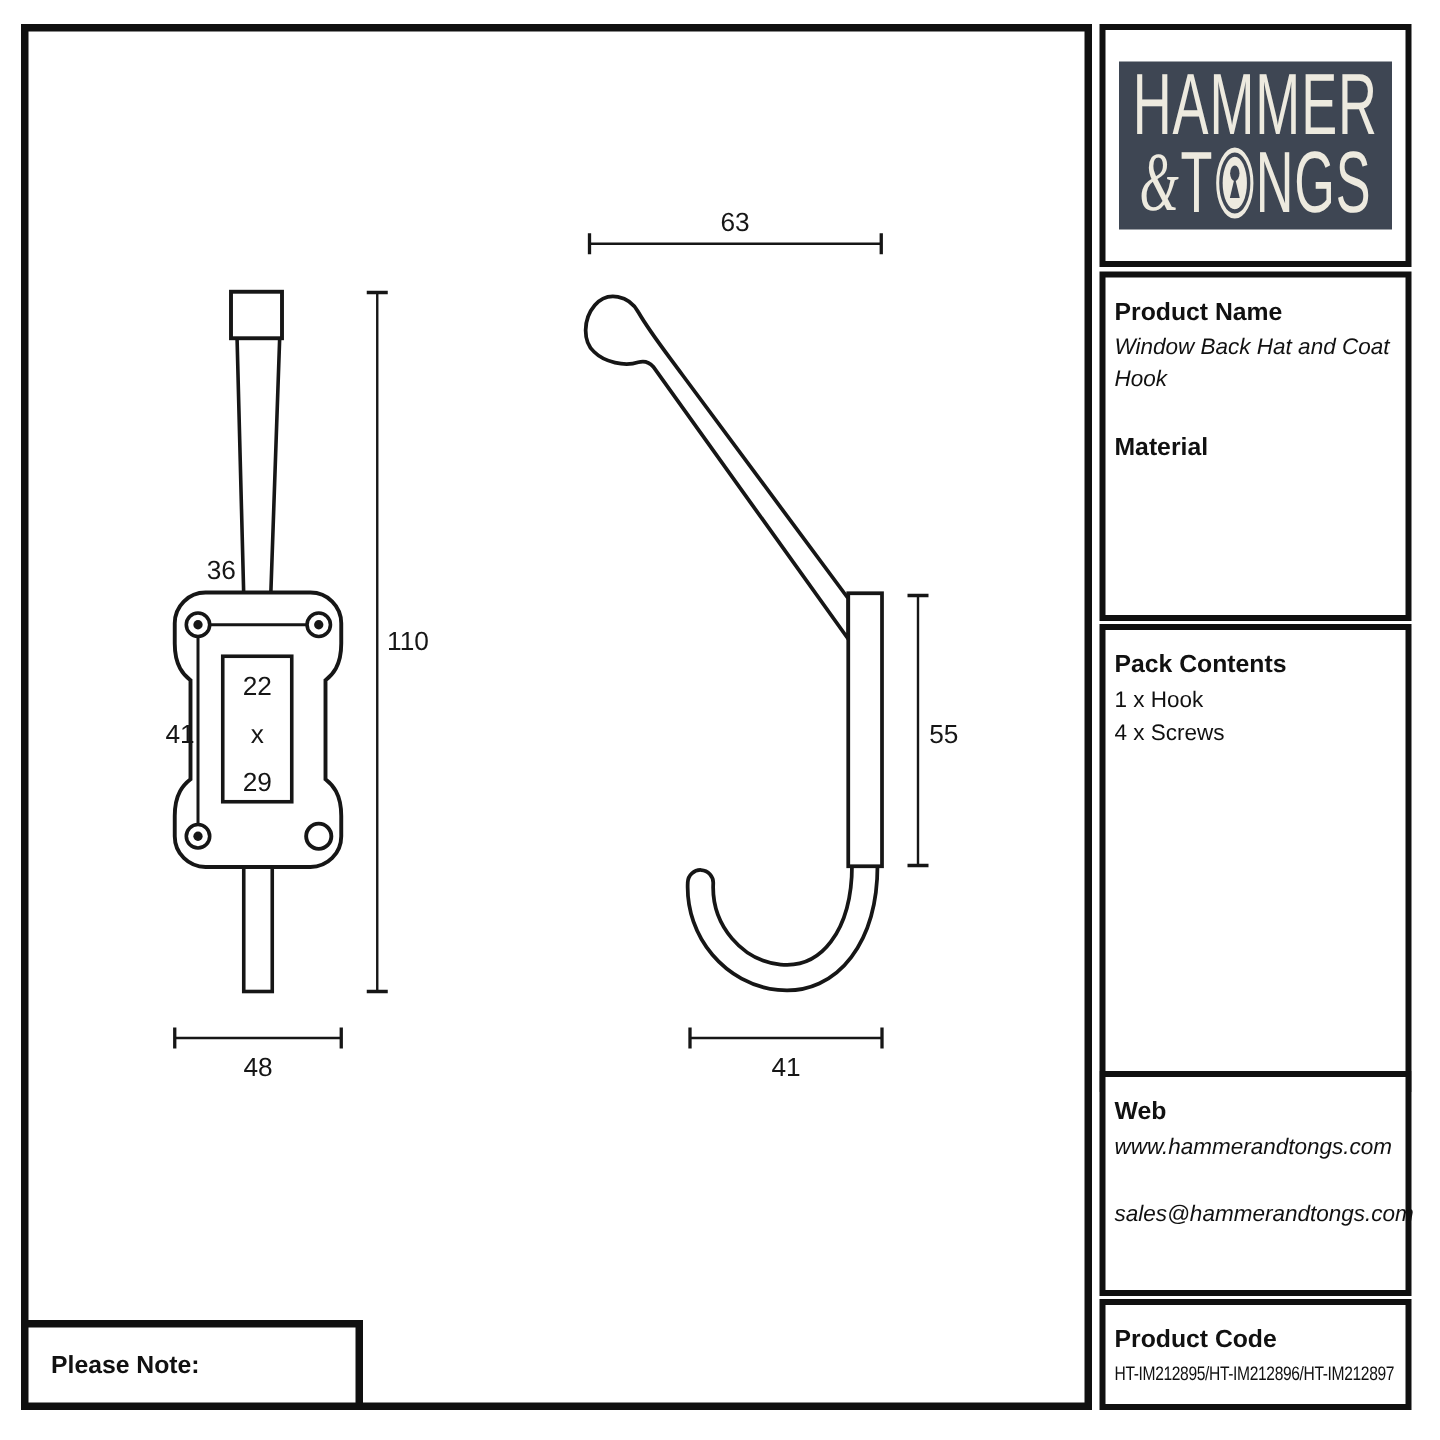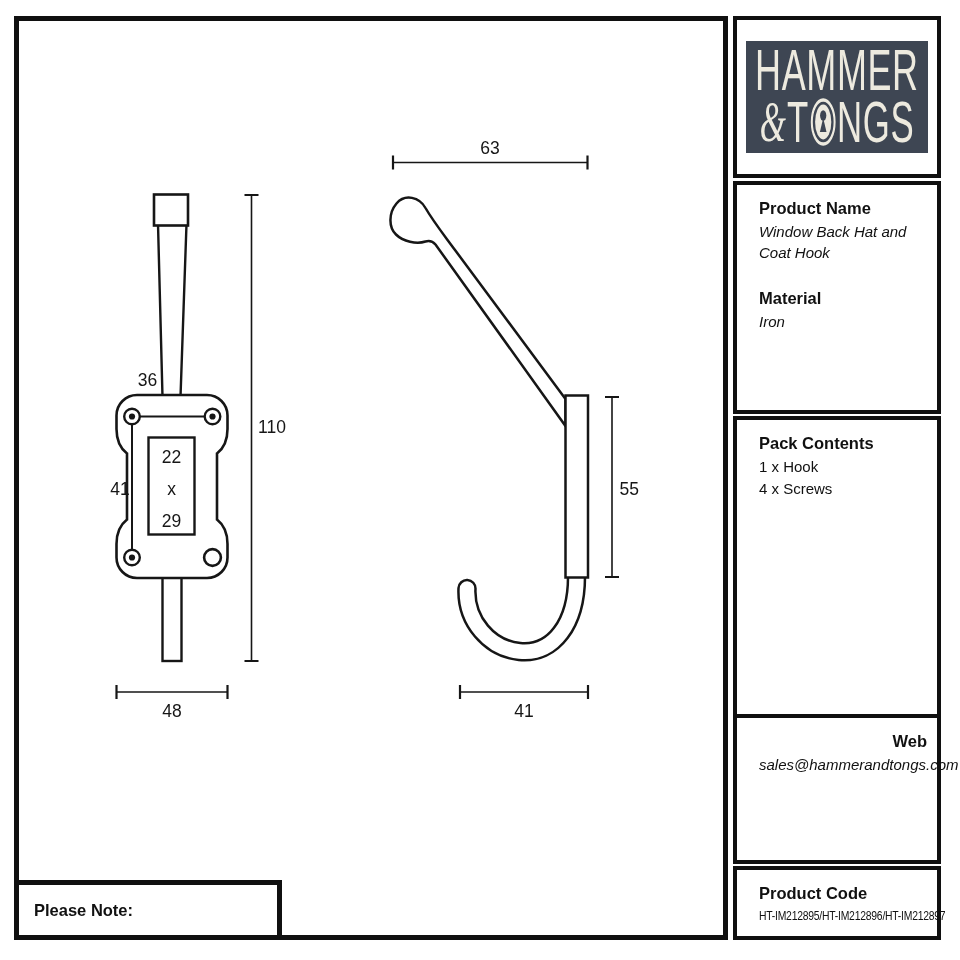--- a/index.html
+++ b/index.html
@@ -1,35 +1,35 @@
 <!DOCTYPE html>
 <html><head>
 <meta charset="utf-8">
 <style>
   html,body{margin:0;padding:0;background:#fff;}
   body{width:960px;height:960px;position:relative;font-family:"Liberation Sans",sans-serif;color:#111;}
   .main-box{position:absolute;left:14px;top:16px;width:714px;height:924px;border:5px solid #101010;box-sizing:border-box;background:#fff;}
   .drawing-svg{position:absolute;left:14px;top:16px;width:714px;height:924px;}
-  .note-box{position:absolute;left:14px;top:880px;width:268px;height:60px;border:5px solid #101010;box-sizing:border-box;background:#fff;z-index:3;display:flex;align-items:center;padding-left:15px;font-size:16.5px;}
+  .note-box{position:absolute;left:14px;top:880px;width:228px;height:60px;border:5px solid #101010;box-sizing:border-box;background:#fff;z-index:3;display:flex;align-items:center;padding-left:15px;font-size:16.5px;}
   .note-box b{font-weight:bold;}
   .note-box .nt{margin-left:5px;}
 
   .box{position:absolute;left:733px;width:208px;border:4px solid #101010;box-sizing:border-box;background:#fff;}
   .logo-box{top:16px;height:162px;display:flex;align-items:center;justify-content:center;}
   .logo-rect{width:182px;height:112px;background:#3e4653;display:flex;flex-direction:column;align-items:center;justify-content:center;overflow:hidden;}
   .logo-l1{color:#edeadf;font-size:58px;line-height:44px;transform:scaleX(0.62);transform-origin:center;white-space:nowrap;letter-spacing:1px;}
   .logo-l2{width:280px;transform:scaleX(0.60);transform-origin:center;display:flex;align-items:center;justify-content:center;color:#edeadf;margin-top:5px;}
   .logo-l2 .lt{font-size:58px;line-height:48px;letter-spacing:1px;}
   .logo-amp{font-family:"Liberation Serif",serif;font-style:italic;font-size:56px;line-height:48px;margin-right:2px;}
   .keyhole{margin:0 1px 0 2px;}
 
-  .panel{padding:12px 10px 0 22px;}
+  .panel{padding:12px 10px 0 6px;}
   .p-product{top:181px;height:233px;}
   .p-pack{top:416px;height:312px;}
-  .p-web{top:714px;height:150px;text-align:right;}
+  .p-web{top:714px;height:150px;}
   .p-code{top:866px;height:74px;}
   .h{font-weight:bold;font-size:16.5px;line-height:22px;margin-bottom:2px;}
   .v{font-size:15px;line-height:21px;margin-bottom:24px;font-style:italic;}
   .li{font-size:15px;line-height:22px;}
   .vcode{font-size:13px;line-height:20px;white-space:nowrap;transform:scaleX(0.80);transform-origin:left center;letter-spacing:-0.3px;}
 
   .dimtxt{font-size:17.5px;fill:#161616;}
 </style>
 </head>
 <body>
@@ -114,31 +114,31 @@
       </svg>
       <span class="lt">NGS</span>
     </div>
   </div>
 </div>
 
 <div class="box panel p-product">
   <div class="h">Product Name</div>
   <div class="v">Window Back Hat and Coat Hook</div>
   <div class="h">Material</div>
-  <div class="v">Iron</div>
 </div>
 
 <div class="box panel p-pack">
   <div class="h">Pack Contents</div>
   <div class="li">1 x Hook</div>
   <div class="li">4 x Screws</div>
 </div>
 
 <div class="box panel p-web">
   <div class="h">Web</div>
+  <div class="v">www.hammerandtongs.com</div>
   <div class="v">sales@hammerandtongs.com</div>
 </div>
 
 <div class="box panel p-code">
   <div class="h">Product Code</div>
   <div class="vcode">HT-IM212895/HT-IM212896/HT-IM212897</div>
 </div>
 
 <div class="note-box">
   <b>Please Note:</b>

